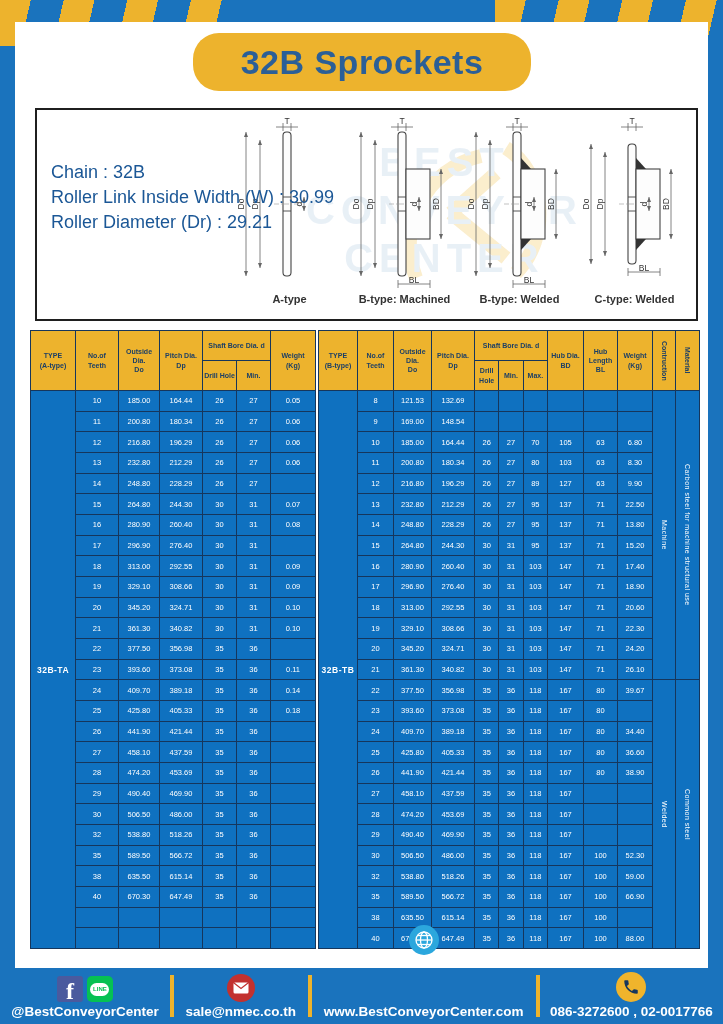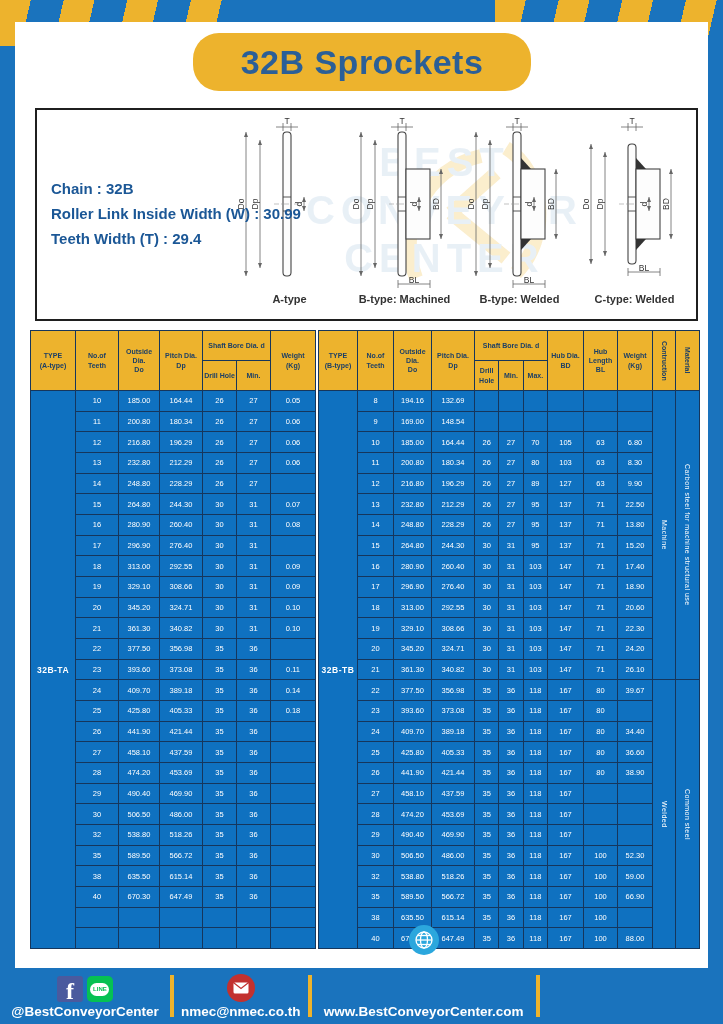--- a/index.html
+++ b/index.html
@@ -7,22 +7,22 @@
         font-family:"Liberation Sans",sans-serif;}
   .stripes{position:absolute;top:0;height:46px;z-index:0;
            background:repeating-linear-gradient(103deg,#edb32d 0 30px,#1a73bd 30px 62px);}
   .stripes-left{left:0;width:250px;}
   .stripes-right{right:0;width:228px;}
   .panel{position:absolute;left:15px;top:22px;right:15px;bottom:56px;background:#ffffff;z-index:1;}
   .title-banner{position:absolute;left:178px;top:11px;width:338px;height:58px;background:#edb32d;
                 display:flex;align-items:center;justify-content:center;z-index:2;
                 color:#2b5f97;font-size:34px;font-weight:bold;letter-spacing:0.5px;border-radius:26px;}
   .spec-box{position:absolute;left:20px;top:86px;width:659px;height:209px;border:2px solid #1f1f1f;background:#fff;}
-  .specs{position:absolute;left:14px;top:66px;z-index:2;color:#1b5796;font-weight:bold;
-         font-size:15px;line-height:25px;white-space:nowrap;}
+  .specs{position:absolute;left:14px;top:50px;z-index:2;color:#1b5796;font-weight:normal;
+         font-size:18px;line-height:25px;white-space:nowrap;}
   .diagrams{position:absolute;right:4px;top:6px;width:460px;height:200px;display:flex;z-index:1;}
   .fig{flex:1;display:flex;flex-direction:column;align-items:center;justify-content:flex-start;}
   .fig-label{font-size:11px;font-weight:bold;color:#333;margin-top:1px;}
   .watermark{position:absolute;right:30px;top:18px;width:400px;height:170px;z-index:0;opacity:0.55;
              display:flex;align-items:center;justify-content:center;pointer-events:none;}
   .wm-text{position:absolute;left:40px;top:10px;color:#d7e4f0;font-size:40px;font-weight:bold;
            line-height:48px;letter-spacing:6px;text-align:center;}
   .wm-gear{position:absolute;left:90px;top:-10px;}
   table{border-collapse:collapse;table-layout:fixed;position:absolute;}
   #table-left{left:15px;top:308px;width:286px;}
@@ -71,21 +71,21 @@
             <path d="M60 160 C 40 110, 70 50, 125 38"></path>
             <path d="M150 30 C 190 55, 195 120, 160 155"></path>
             <path d="M95 95 L 140 55 M95 95 L 150 140"></path>
           </g>
         </svg>
         <div class="wm-text">BEST<br>CONVEYOR<br>CENTER</div>
       </div>
       <div class="specs">
         <div>Chain : 32B</div>
         <div>Roller Link Inside Width (W) : 30.99</div>
-        <div>Teeth Width (T) : 29.4</div>
+        <div>Roller Diameter (Dr) : 29.21</div>
       </div>
       <div class="diagrams" id="diagrams">
           <div class="fig">
             <svg width="108" height="176" viewBox="0 0 108 176">
               <text x="51" y="8" font-size="8.5" fill="#333" text-anchor="middle">T</text>
               <line x1="40" y1="11" x2="62" y2="11" stroke="#666" stroke-width="0.8"></line>
               <line x1="47" y1="7" x2="47" y2="15" stroke="#666" stroke-width="0.8"></line>
               <line x1="55" y1="7" x2="55" y2="15" stroke="#666" stroke-width="0.8"></line>
               <rect x="47" y="16" width="8" height="144" rx="3.5" fill="#fdfdfd" stroke="#444" stroke-width="1.1"></rect>
               <line x1="47" y1="81" x2="55" y2="81" stroke="#444" stroke-width="0.9"></line>
@@ -482,21 +482,21 @@
           <tr>
             <th style="width: 38px;">Drill Hole</th>
             <th style="width: 23px;">Min.</th>
             <th style="width: 22px;">Max.</th>
           </tr>
         </thead>
         <tbody>
           <tr>
             <td rowspan="27" class="type-cell">32B-TB</td>
             <td>8</td>
-            <td>194.16</td>
+            <td>121.53</td>
             <td>132.69</td>
             <td></td>
             <td></td>
             <td></td>
             <td></td>
             <td></td>
             <td></td>
             <td rowspan="14" class="vert-cell">Machine</td>
             <td rowspan="14" class="vert-cell">Carbon steel for machine structural use</td>
           </tr>
@@ -805,32 +805,42 @@
     <div class="sep"></div>
     <div class="contact c2">
       <div class="icons">
         <div class="round mail">
           <svg width="16" height="12" viewBox="0 0 16 12">
               <rect x="0.5" y="0.5" width="15" height="11" rx="1.5" fill="#fff"></rect>
               <path d="M1 1 L8 6.5 L15 1" stroke="#c2312f" fill="none" stroke-width="1.2"></path>
             </svg>
         </div>
       </div>
-      <span>nmec@nmec.co.th</span>
+      <span>sale@nmec.co.th</span>
     </div>
     <div class="sep"></div>
     <div class="contact c3">
       <div class="icons">
         <div class="round globe">
           <svg width="20" height="20" viewBox="0 0 20 20" fill="none" stroke="#fff" stroke-width="1.3">
             <circle cx="10" cy="10" r="8"></circle>
               <ellipse cx="10" cy="10" rx="3.5" ry="8"></ellipse>
             <line x1="2" y1="10" x2="18" y2="10"></line>
               <line x1="3" y1="5.5" x2="17" y2="5.5"></line>
               <line x1="3" y1="14.5" x2="17" y2="14.5"></line>
           </svg>
         </div>
       </div>
       <span>www.BestConveyorCenter.com</span>
     </div>
     <div class="sep"></div>
+    <div class="contact c4">
+      <div class="icons">
+        <div class="round phone">
+          <svg width="18" height="18" viewBox="0 0 24 24" fill="#16365c">
+            <path d="M6.62 10.79c1.44 2.83 3.76 5.14 6.59 6.59l2.2-2.2c.27-.27.67-.36 1.02-.24 1.12.37 2.33.57 3.57.57.55 0 1 .45 1 1V20c0 .55-.45 1-1 1-9.39 0-17-7.61-17-17 0-.55.45-1 1-1h3.5c.55 0 1 .45 1 1 0 1.25.2 2.45.57 3.57.11.35.03.74-.25 1.02l-2.2 2.2z"></path>
+          </svg>
+        </div>
+      </div>
+      <span>086-3272600 , 02-0017766</span>
+    </div>
   </div>
 </div>
 
 </body></html>

